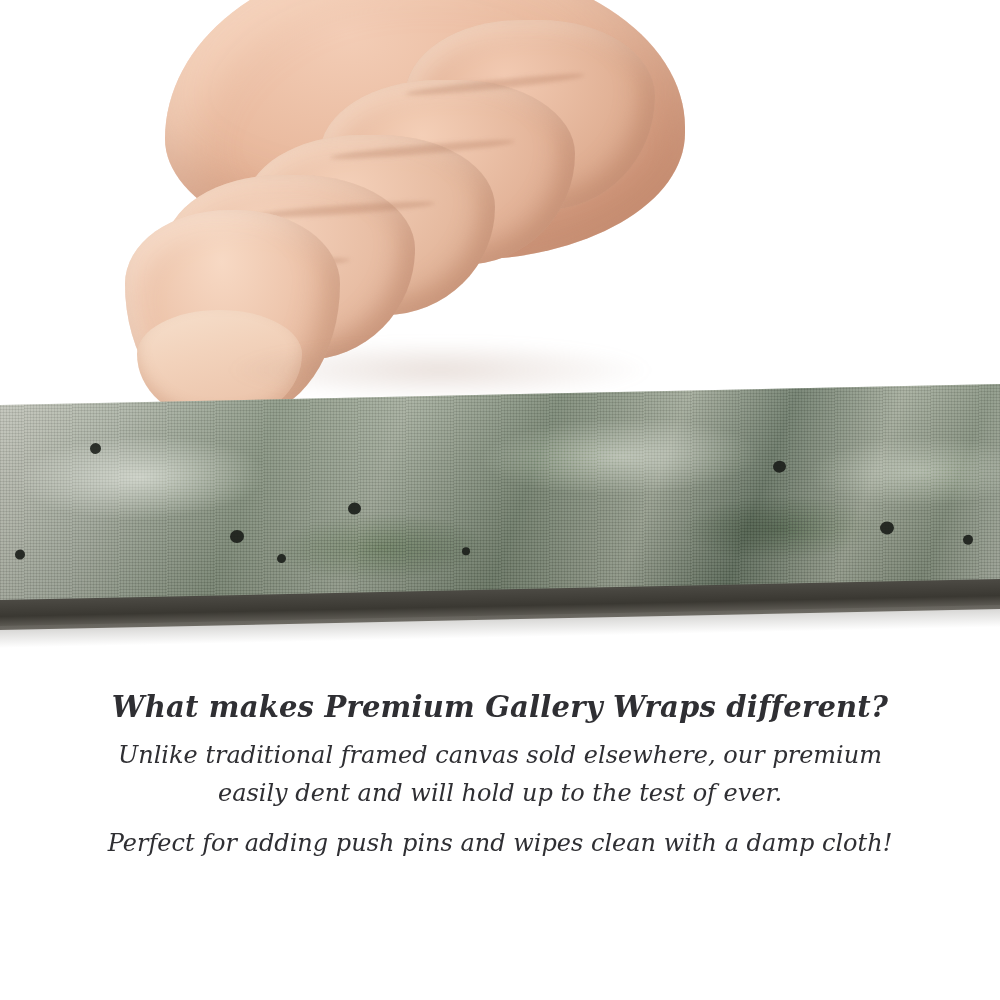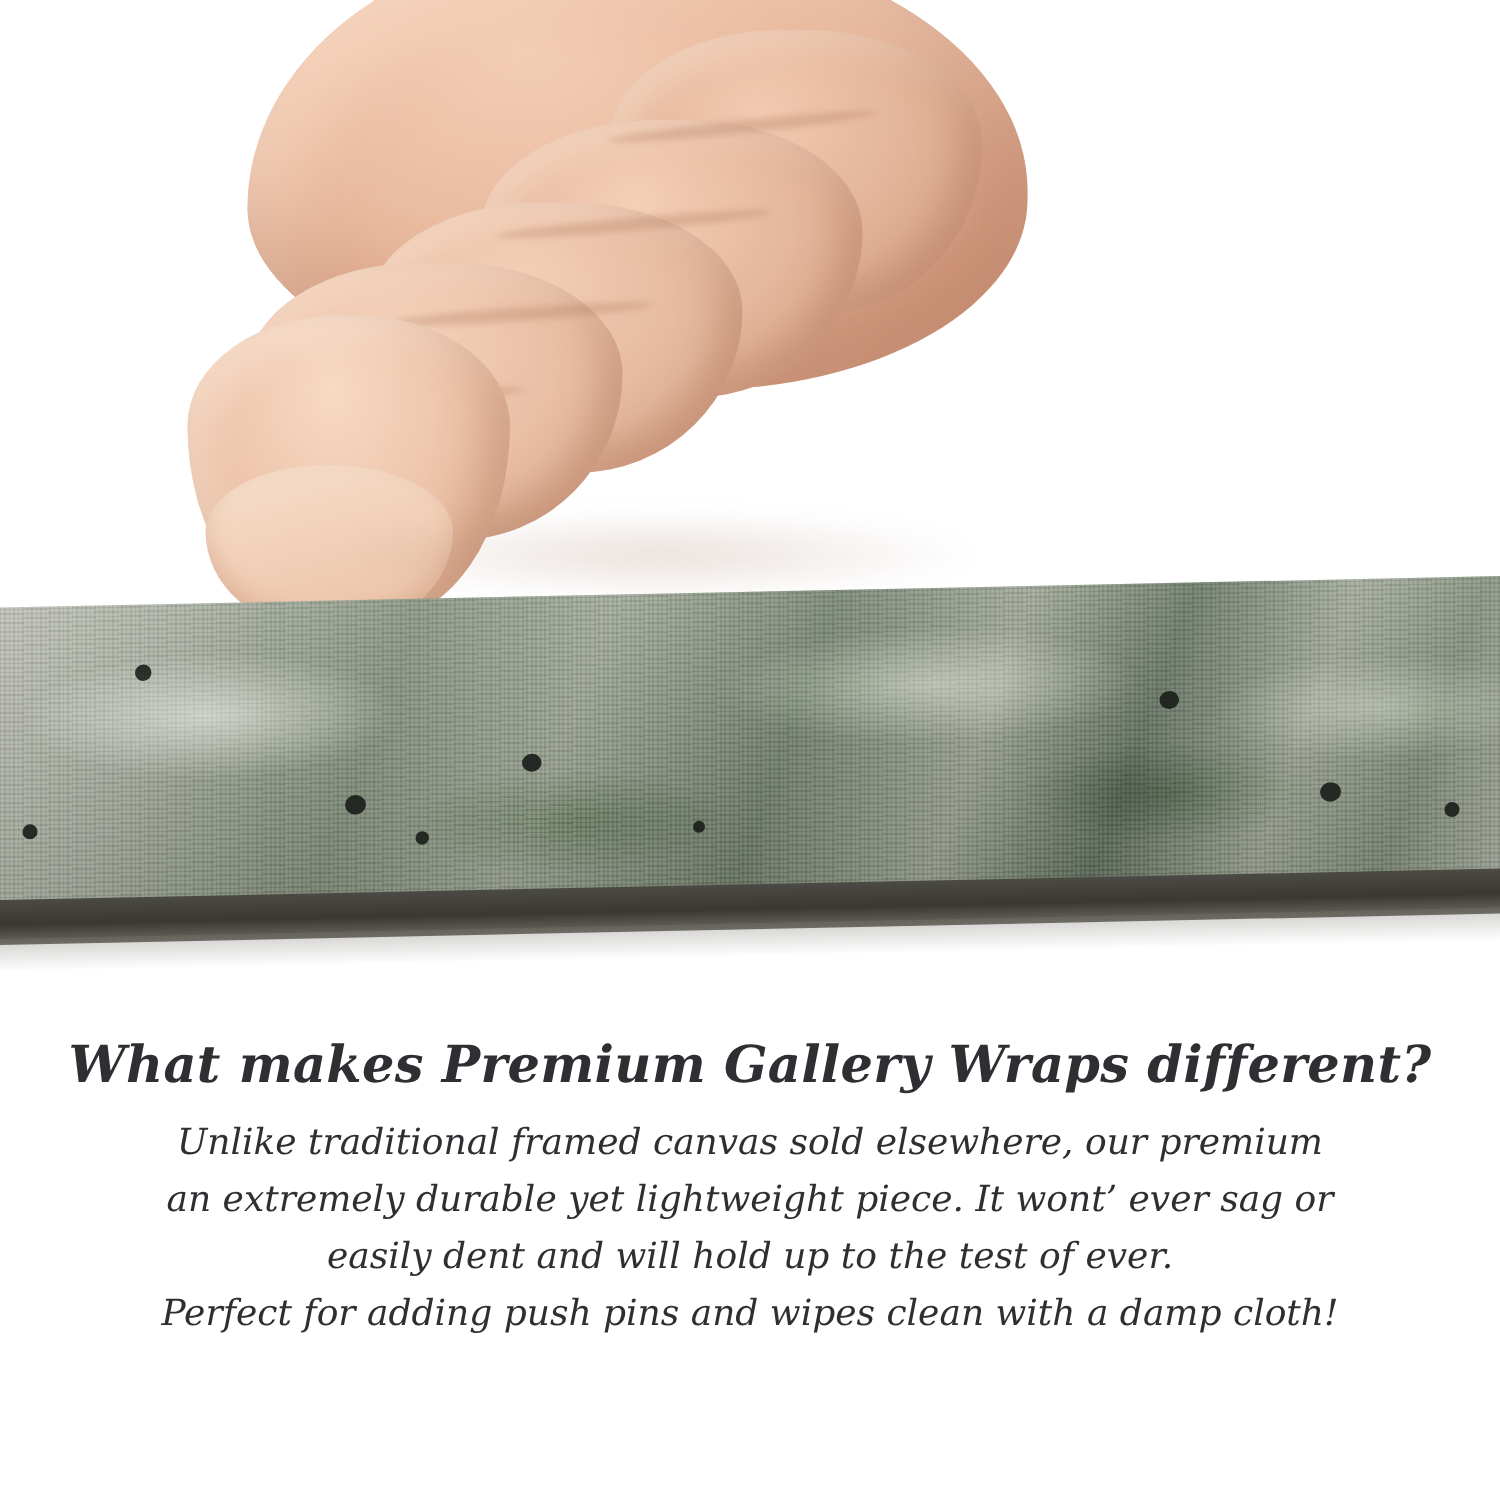--- a/index.html
+++ b/index.html
@@ -163,32 +163,33 @@
     position: absolute;
     left: 0;
     top: 690px;
     width: 1000px;
     text-align: center;
     color: #2f2f33;
     font-family: "DejaVu Serif", serif;
     font-style: italic;
   }
   .caption .headline {
-    font-size: 34px;
+    font-size: 29px;
     font-weight: 600;
     letter-spacing: 0.2px;
     margin-bottom: 12px;
   }
   .caption .line {
     font-size: 24px;
     line-height: 38px;
     font-weight: 400;
     text-align: center;
   }
   .caption .last {
+    margin-top: 12px;
   }
 </style>
 </head>
 <body>
 
 <div class="page">
 
   <div class="photo">
 
     <div class="hand">
@@ -217,18 +218,17 @@
       <span class="speck" style="left:963px; top:150px; width:10px; height:10px;"></span>
       <span class="speck" style="left:15px;  top:145px; width:10px; height:10px;"></span>
     </div>
     <div class="canvas-bottom"></div>
     <div class="canvas-shadow"></div>
   </div>
 
   <div class="caption">
     <div class="headline">What makes Premium Gallery Wraps different?</div>
     <div class="line">Unlike traditional framed canvas sold elsewhere, our premium</div>
-    <div class="line">an extremely durable yet lightweight piece. It wont’ ever sag or</div>
     <div class="line">easily dent and will hold up to the test of ever.</div>
     <div class="line last">Perfect for adding push pins and wipes clean with a damp cloth!</div>
   </div>
 
 </div>
 
 </body></html>

